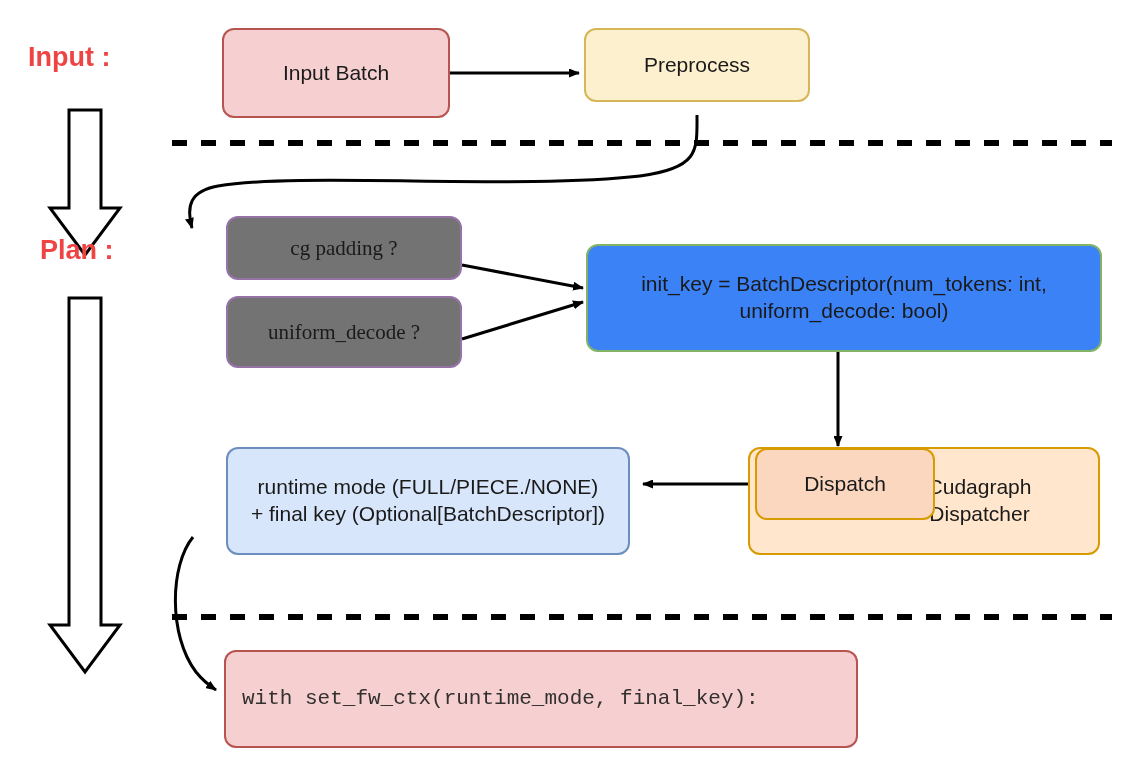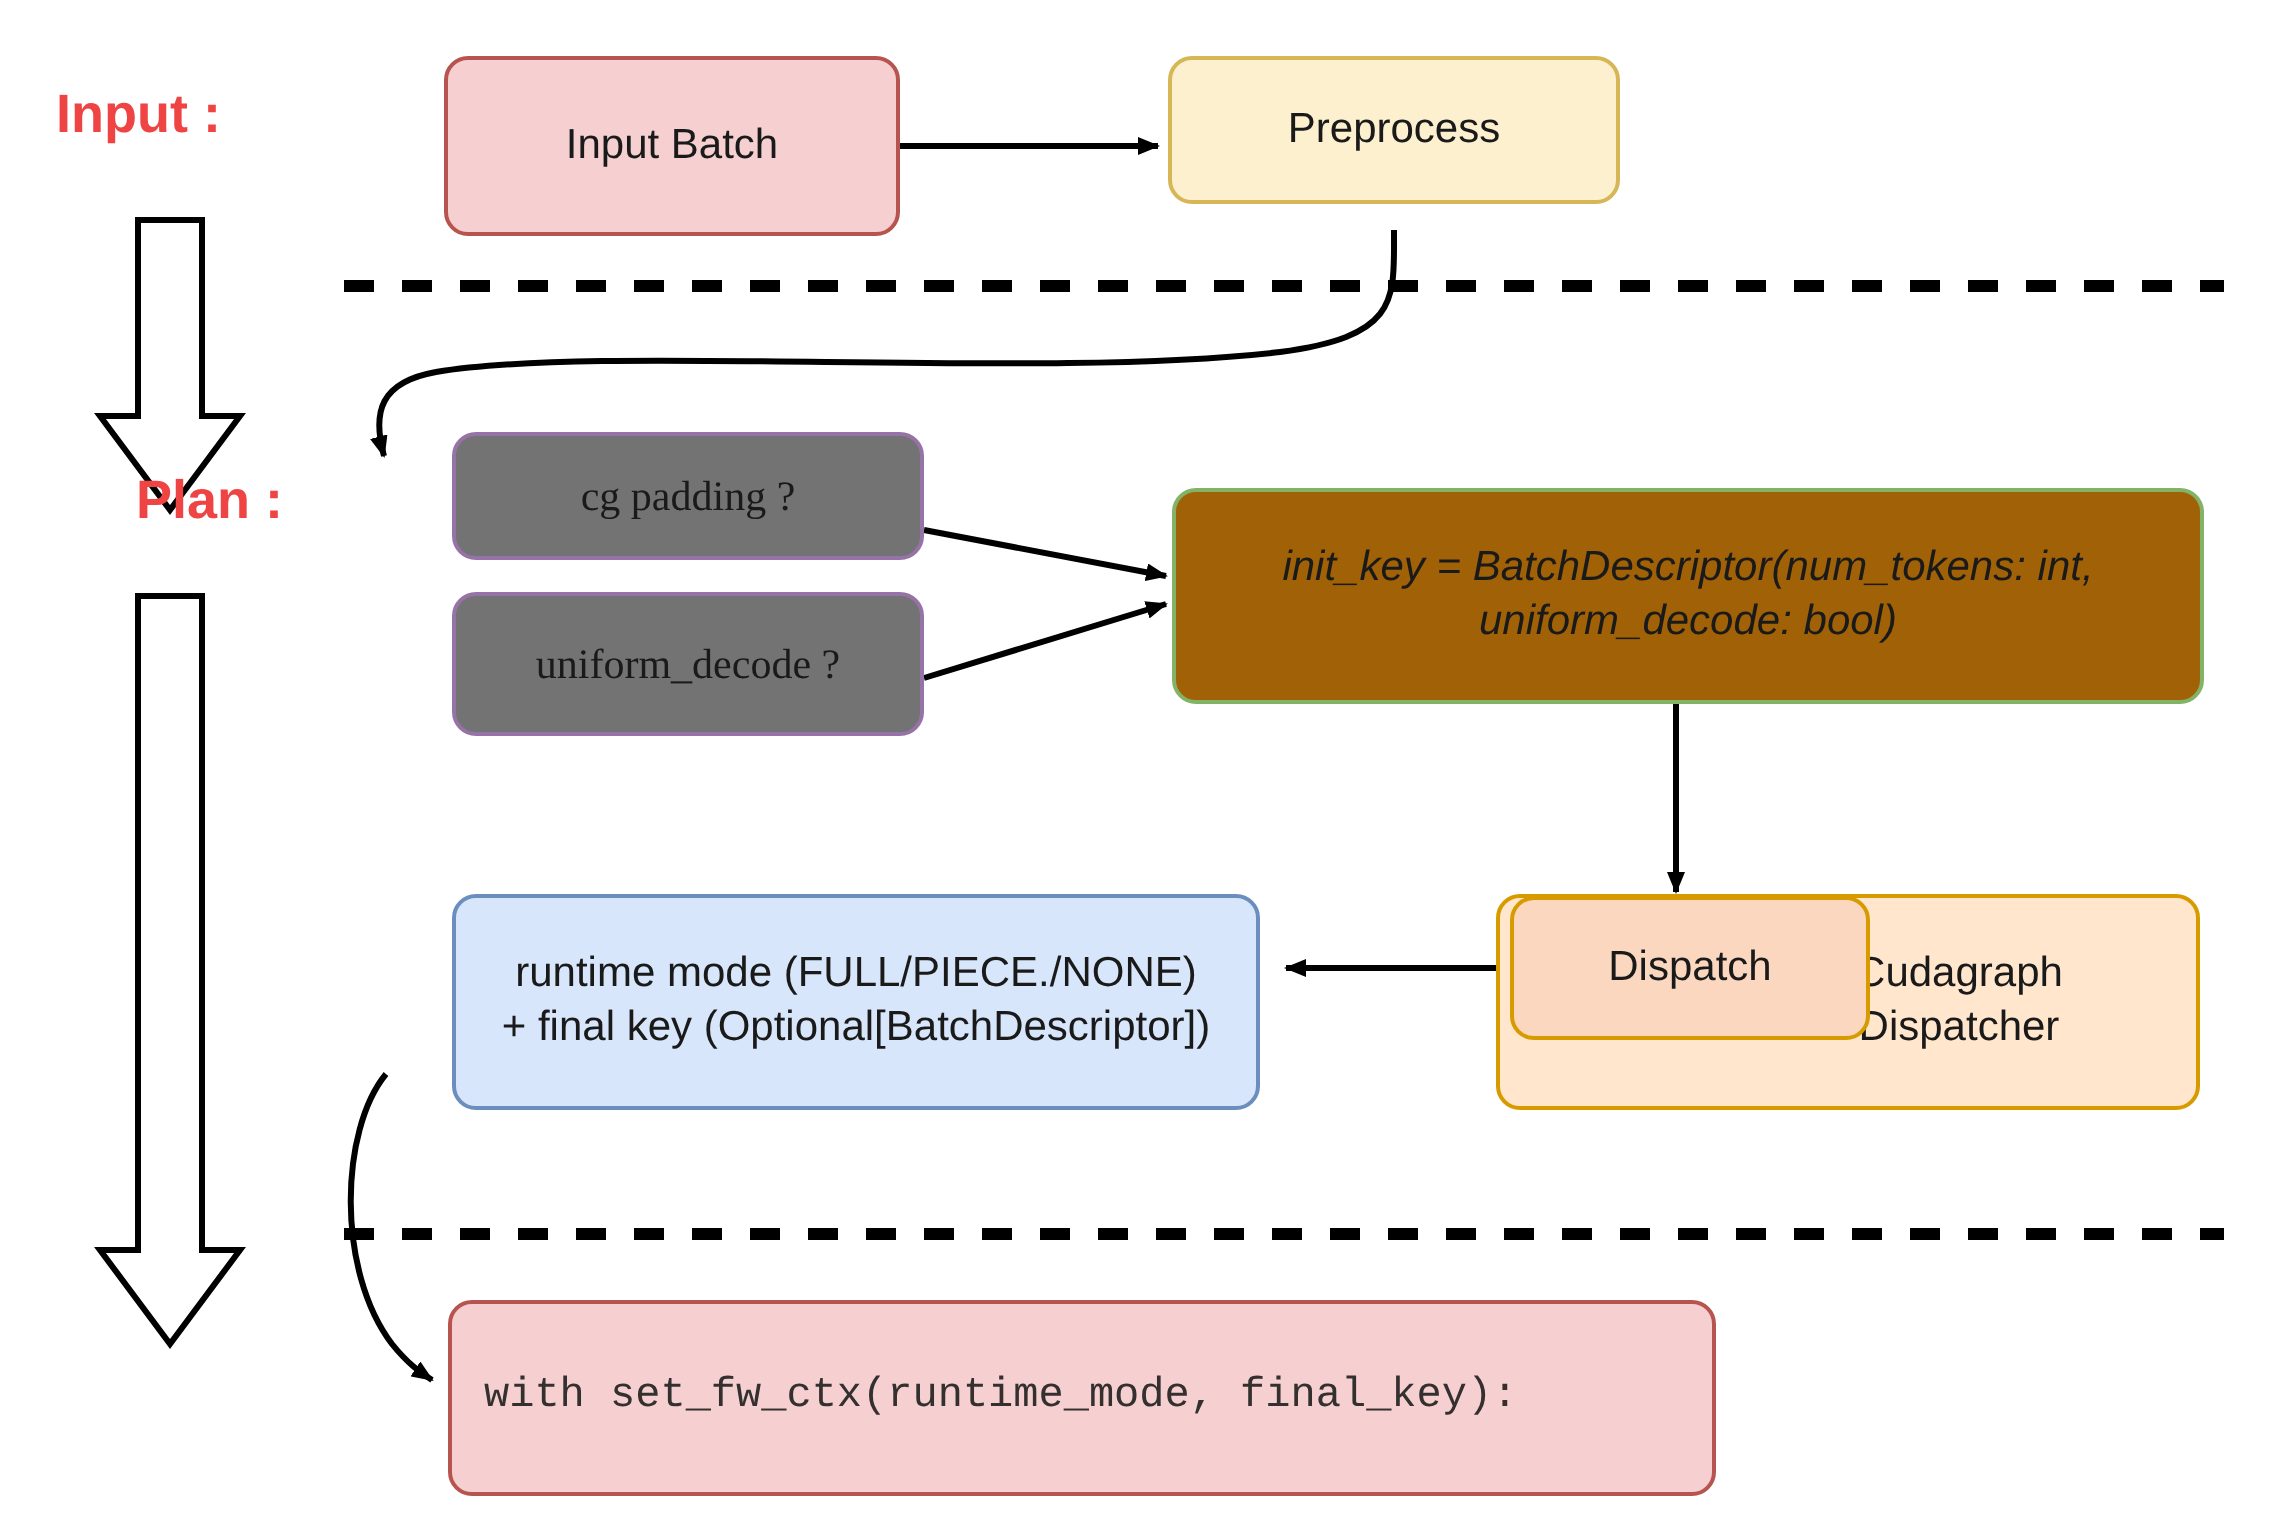--- a/index.html
+++ b/index.html
@@ -55,21 +55,21 @@
     color: #33302f;
     text-align: left;
     justify-content: flex-start;
     white-space: pre;
     line-height: 1.45;
     padding-left: 16px;
   }
   .node-red    { background: #f6d0d0; border-color: #b85450; }
   .node-yellow { background: #fdf0ce; border-color: #d6b656; }
   .node-purple { background: #737373; border-color: #9673a6; font-family: Liberation Serif, serif; }
-  .node-green  { background: #a16207; border-color: #82b366; font-style: italic; }
+  .node-green  { background: #3b82f6; border-color: #82b366; }
   .node-blue   { background: #d7e6fa; border-color: #6c8ebf; }
   .node-orange-outer { background: #ffe6cc; border-color: #d79b00; }
   .node-orange-inner { background: #fad7be; border-color: #d79b00; }
   .node-orange-outer { justify-content: flex-end; padding-right: 26px; }
 </style>
 </head>
 <body>
 
 <div id="diagram-root">
 
@@ -96,21 +96,21 @@
     <path d="M462,339 L583,302" fill="none" stroke="#000000" stroke-width="3" marker-end="url(#arrowhead)"></path>
 
     <path d="M838,352 L838,446" fill="none" stroke="#000000" stroke-width="3" marker-end="url(#arrowhead)"></path>
 
     <path d="M750,484 L643,484" fill="none" stroke="#000000" stroke-width="3" marker-end="url(#arrowhead)"></path>
 
     <path d="M193,537 C170,565 168,635 196,672 C204,682 210,686 216,690" fill="none" stroke="#000000" stroke-width="3" marker-end="url(#arrowhead)"></path>
   </svg>
 
   <div class="stage-label" style="left:28px; top:42px;">Input :</div>
-  <div class="stage-label" style="left:40px; top:235px;margin-left:28px;">Plan :</div>
+  <div class="stage-label" style="left:40px; top:235px;">Plan :</div>
 
   <div class="node node-red" style="left:222px; top:28px; width:228px; height:90px;">
     <span>Input Batch</span>
   </div>
 
   <div class="node node-yellow" style="left:584px; top:28px; width:226px; height:74px;">
     <span>Preprocess</span>
   </div>
 
   <div class="node node-purple" style="left:226px; top:216px; width:236px; height:64px;">

